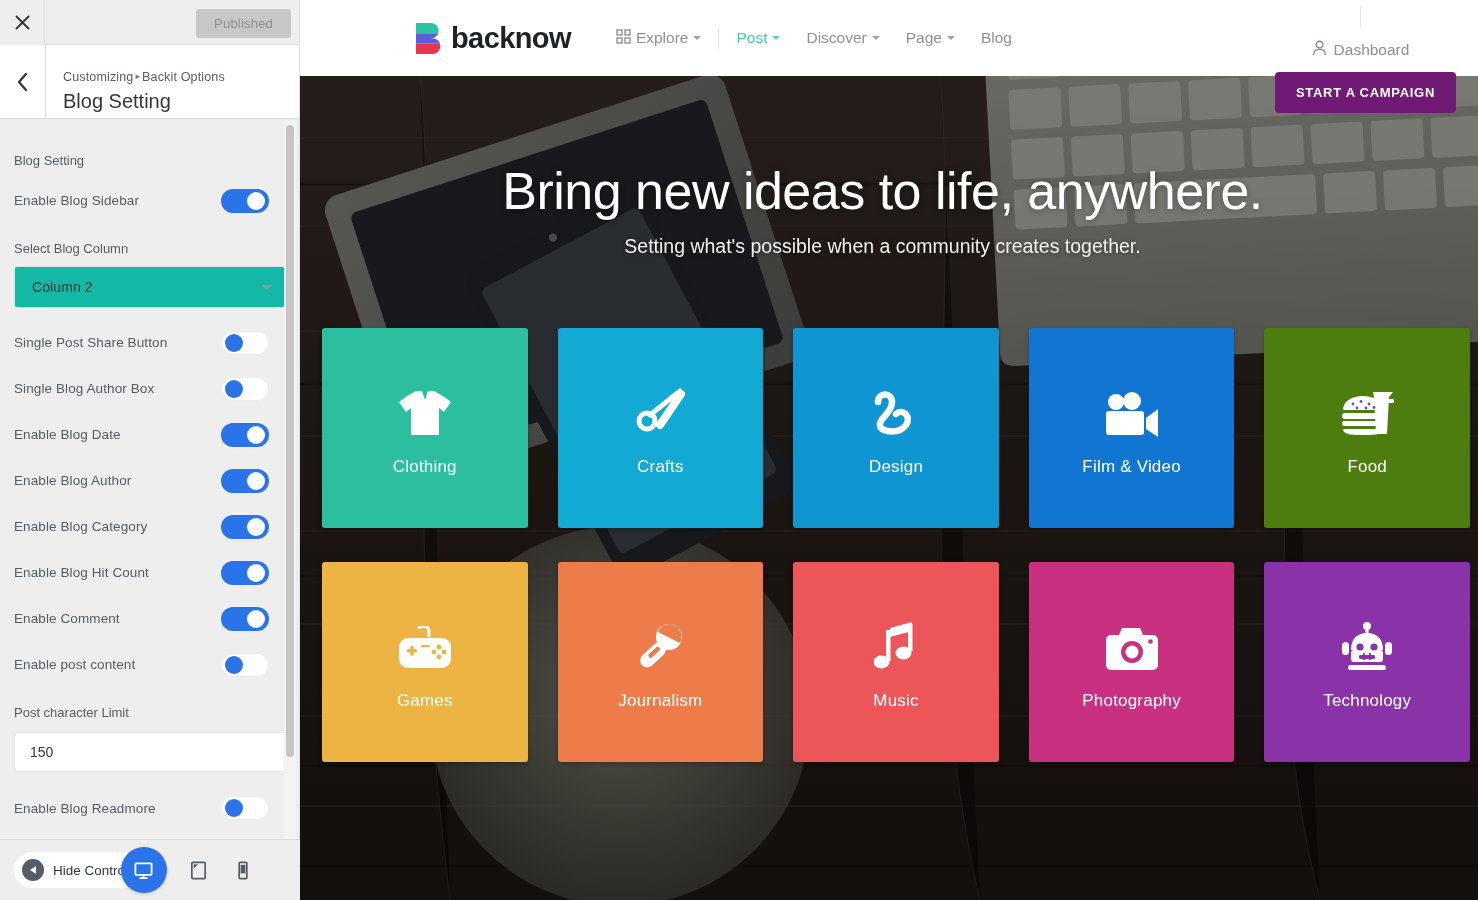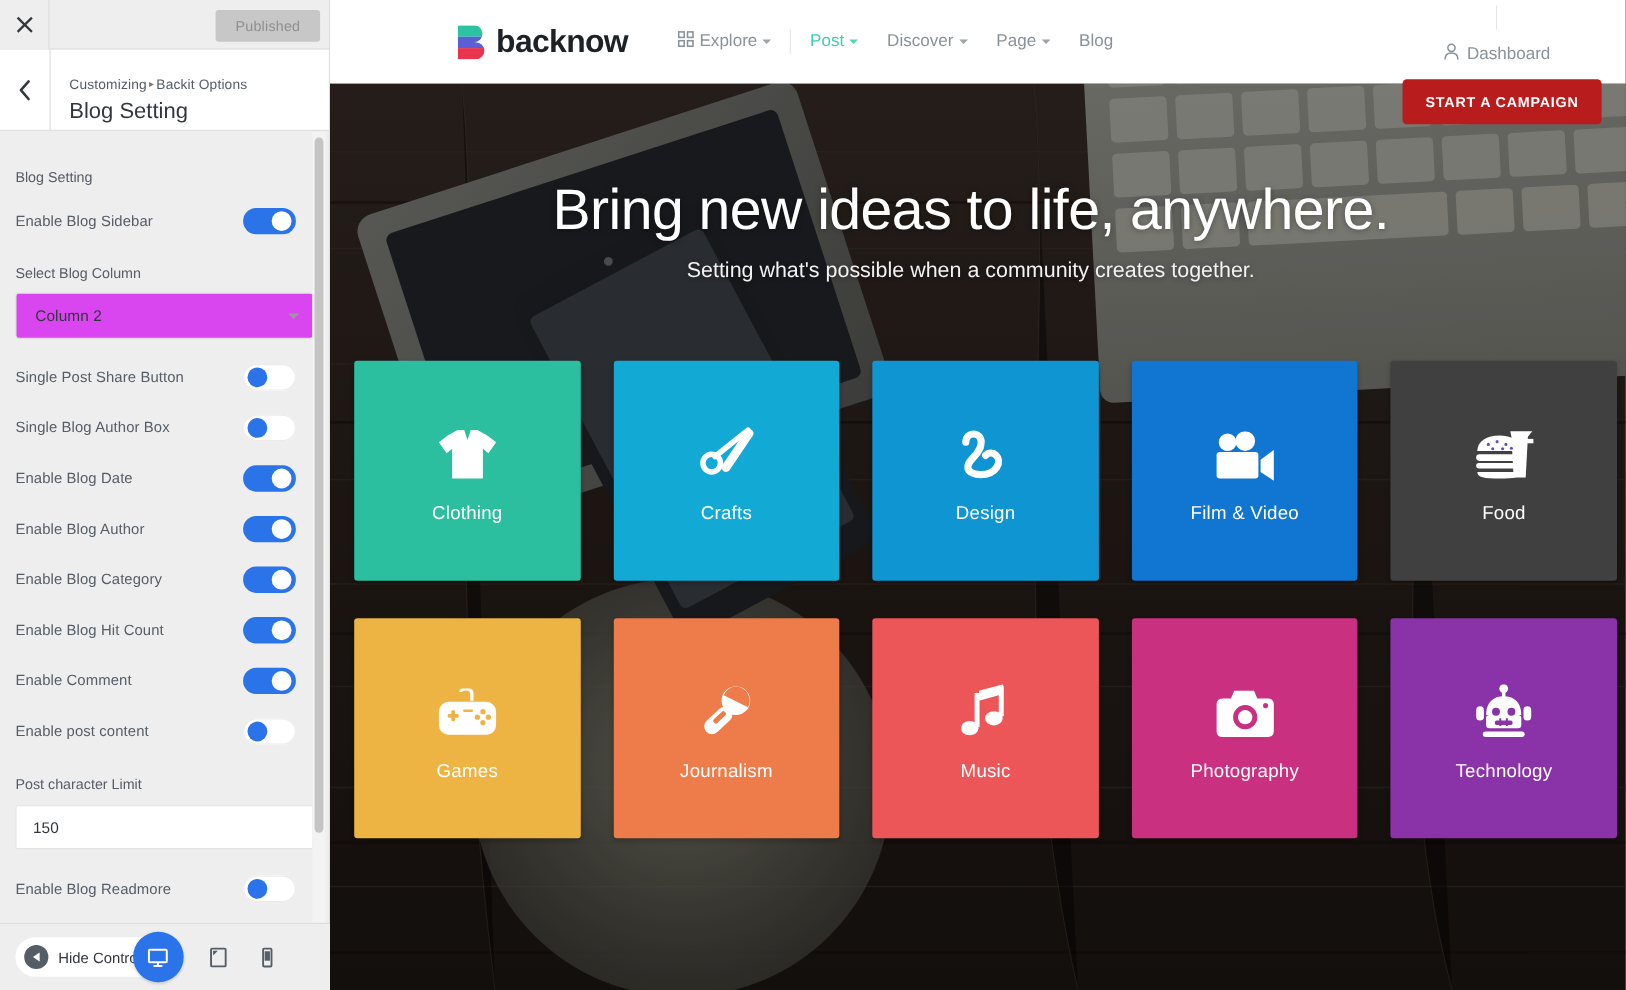--- a/index.html
+++ b/index.html
@@ -65,21 +65,21 @@
   .toggle.on  { background: #2a73e8; }
   .toggle.off { background: #ffffff; box-shadow: inset 0 0 0 1px #eaeaea; }
   .toggle .knob { position: absolute; top: 3px; width: 18px; height: 18px; border-radius: 50%;
                   transition: none; }
   .toggle.on  .knob { right: 4px; background: #ffffff; }
   .toggle.off .knob { left: 4px; background: #2a73e8; }
 
   
   .cz-select-wrap { position: relative; margin-top: 2px; }
   .cz-select {
-    width: 100%; height: 42px; background: #d946ef; border: 1px solid #e0e0e0; border-radius: 3px;
+    width: 100%; height: 42px; background: #14b8a6; border: 1px solid #e0e0e0; border-radius: 3px;
     font-size: 14px; color: #32373c; padding: 0 30px 0 17px; line-height: 40px;
     cursor: pointer; letter-spacing: .1px;
   }
   .cz-caret {
     position: absolute; right: 13px; top: 50%; margin-top: -2px;
     width: 0; height: 0; border-left: 5px solid transparent; border-right: 5px solid transparent;
     border-top: 5px solid #9a9a9a; pointer-events: none;
   }
   .cz-input {
     width: 100%; height: 40px; background: #fff; border: 1px solid #e4e4e4; border-radius: 2px;
@@ -140,21 +140,21 @@
   .nav-item.active { color: #3ccfae; }
   .nav-divider { width: 1px; height: 22px; background: #e3e6e8; margin: 0 4px; }
   .chev { width: 0; height: 0; border-left: 4px solid transparent; border-right: 4px solid transparent;
           border-top: 4px solid currentColor; opacity: .85; }
   .nav-right { margin-left: auto; display: flex; align-items: center; gap: 12px; flex-direction: column; }
   .icon-btn { display: flex; align-items: center; justify-content: center; width: 30px; height: 30px;
               color: #8a9299; cursor: pointer; }
   .dash-link { display: flex; align-items: center; gap: 7px; font-size: 15.5px; color: #8a9299;
                padding: 0 14px; cursor: pointer; }
   .cta-btn {
-    background: #b91c1c; color: #fff; font-size: 13px; font-weight: 700; letter-spacing: .7px;
+    background: #701a75; color: #fff; font-size: 13px; font-weight: 700; letter-spacing: .7px;
     padding: 13px 21px; border-radius: 4px; border: 0; cursor: pointer; margin-left: 10px;
     font-family: inherit;
   }
 
   
   .hero { position: absolute; left: 0; right: 0; top: 76px; bottom: 0; overflow: hidden; }
   .hero-bg { position: absolute; inset: 0; }
   .hero-text { position: absolute; top: 86px; left: 0; right: 13px; text-align: center; z-index: 3; }
   .hero-title { color: #fff; font-size: 52px; font-weight: 400; letter-spacing: -.5px; line-height: 1.15;
                 text-shadow: 0 1px 6px rgba(0,0,0,.35); }
@@ -563,21 +563,21 @@
             <svg width="58" height="46" viewBox="0 0 58 46" fill="#fff">
               <circle cx="13" cy="10" r="8"></circle>
                 <circle cx="29" cy="9" r="9"></circle>
               <rect x="3" y="19" width="38" height="24" rx="3"></rect>
               <polygon points="43,26 55,17 55,45 43,37"></polygon>
             </svg>
           </span>
           <span class="cat-label">Film &amp; Video</span>
         </div>
 
-        <div class="cat-tile" style="background:#404040">
+        <div class="cat-tile" style="background:#4d7c0f">
           <span class="cat-icon">
             <svg width="56" height="50" viewBox="0 0 56 50" fill="#fff">
               <path d="M34 4 L54 4 L50 9 L48 46 L37 46 L35 9 Z"></path>
               <rect x="33" y="11" width="22" height="4"></rect>
               <path d="M4 22 C4 13 13 8 24 8 C35 8 44 13 44 22 Z"></path>
               <rect x="3" y="25" width="42" height="6" rx="3"></rect>
               <rect x="3" y="33" width="42" height="5" rx="2.5"></rect>
               <path d="M4 41 C4 46 10 47 24 47 C38 47 44 46 44 41 Z"></path>
               <g fill="#5d52c4">
                 <circle cx="14" cy="16" r="1.4"></circle>

